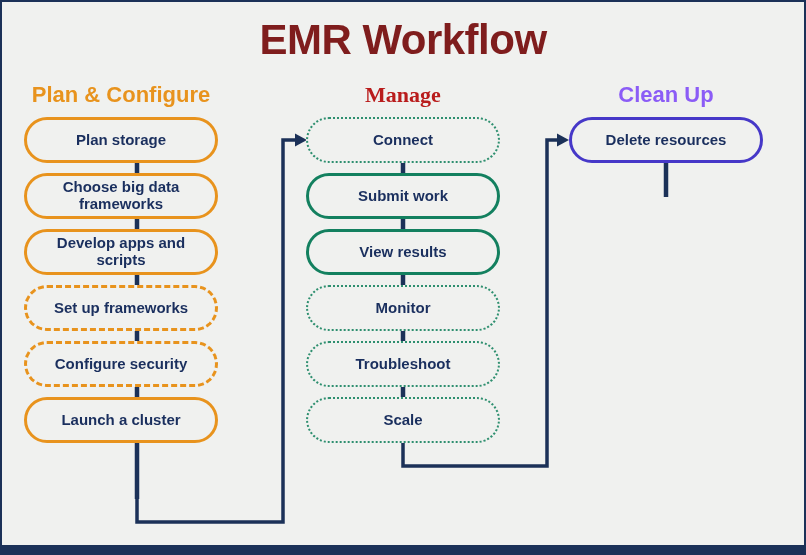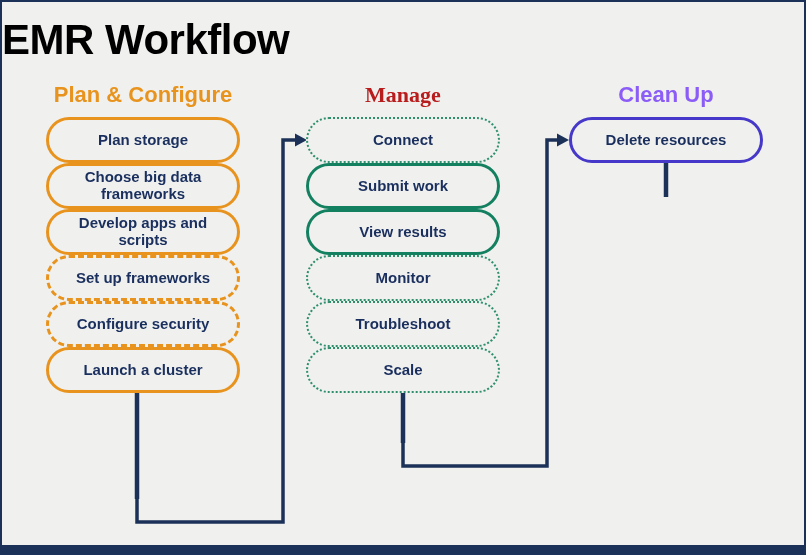--- a/index.html
+++ b/index.html
@@ -7,37 +7,38 @@
     position:relative;
     width:806px;height:555px;
     background:#f0f1ef;
     border:2px solid #1b3158;
     box-sizing:border-box;
     overflow:hidden;
     font-family:"Liberation Sans", sans-serif;
   }
   .title{
     position:absolute;top:14px;left:0;width:100%;
+    text-align:center;
     font-size:42px;font-weight:700;letter-spacing:-0.5px;
-    color:#000000;
+    color:#7f1d1d;
   }
   .bottom-bar{
     position:absolute;left:0;right:0;bottom:0;height:8px;
     background:#1b3158;
   }
   svg.connectors{position:absolute;left:0;top:0;z-index:0;}
   .col{position:absolute;top:80px;width:194px;z-index:1;}
   .col-heading{
     height:26px;margin-bottom:9px;
     text-align:center;font-size:22px;font-weight:700;
     white-space:nowrap;
   }
   .box{
     box-sizing:border-box;
-    height:46px;margin-bottom:0;
+    height:46px;margin-bottom:10px;
     border-radius:23px;
     background:#f0f1ef;
     display:flex;align-items:center;justify-content:center;
     text-align:center;
     padding:2px 12px;
     font-size:15px;font-weight:700;line-height:1.12;
     color:#1a2f5e;
   }
   .b-solid{border:3px solid;}
   .b-dashed{border:3px dashed;}
@@ -70,21 +71,21 @@
     <path d="M401 140 V441" stroke="#1b3158" stroke-width="4.5" fill="none"></path>
     <path d="M664 140 V195" stroke="#1b3158" stroke-width="4.5" fill="none"></path>
 
     <path d="M135 494 L135 520 L281 520 L281 138 L293 138" stroke="#1b3158" stroke-width="3.5" fill="none"></path>
     <polygon points="293,131.5 305,138 293,144.5" fill="#1b3158"></polygon>
 
     <path d="M401 438 L401 464 L545 464 L545 138 L555 138" stroke="#1b3158" stroke-width="3.5" fill="none"></path>
     <polygon points="555,131.5 567,138 555,144.5" fill="#1b3158"></polygon>
   </svg>
 
-  <div class="col c-orange" style="left:44px">
+  <div class="col c-orange" style="left:22px">
     <div class="col-heading">Plan &amp; Configure</div>
     <div class="box b-solid">Plan storage</div>
     <div class="box b-solid">Choose big data frameworks</div>
     <div class="box b-solid">Develop apps and scripts</div>
     <div class="box b-dashed">Set up frameworks</div>
     <div class="box b-dashed">Configure security</div>
     <div class="box b-solid">Launch a cluster</div>
   </div>
 
   <div class="col c-teal" style="left:304px">

